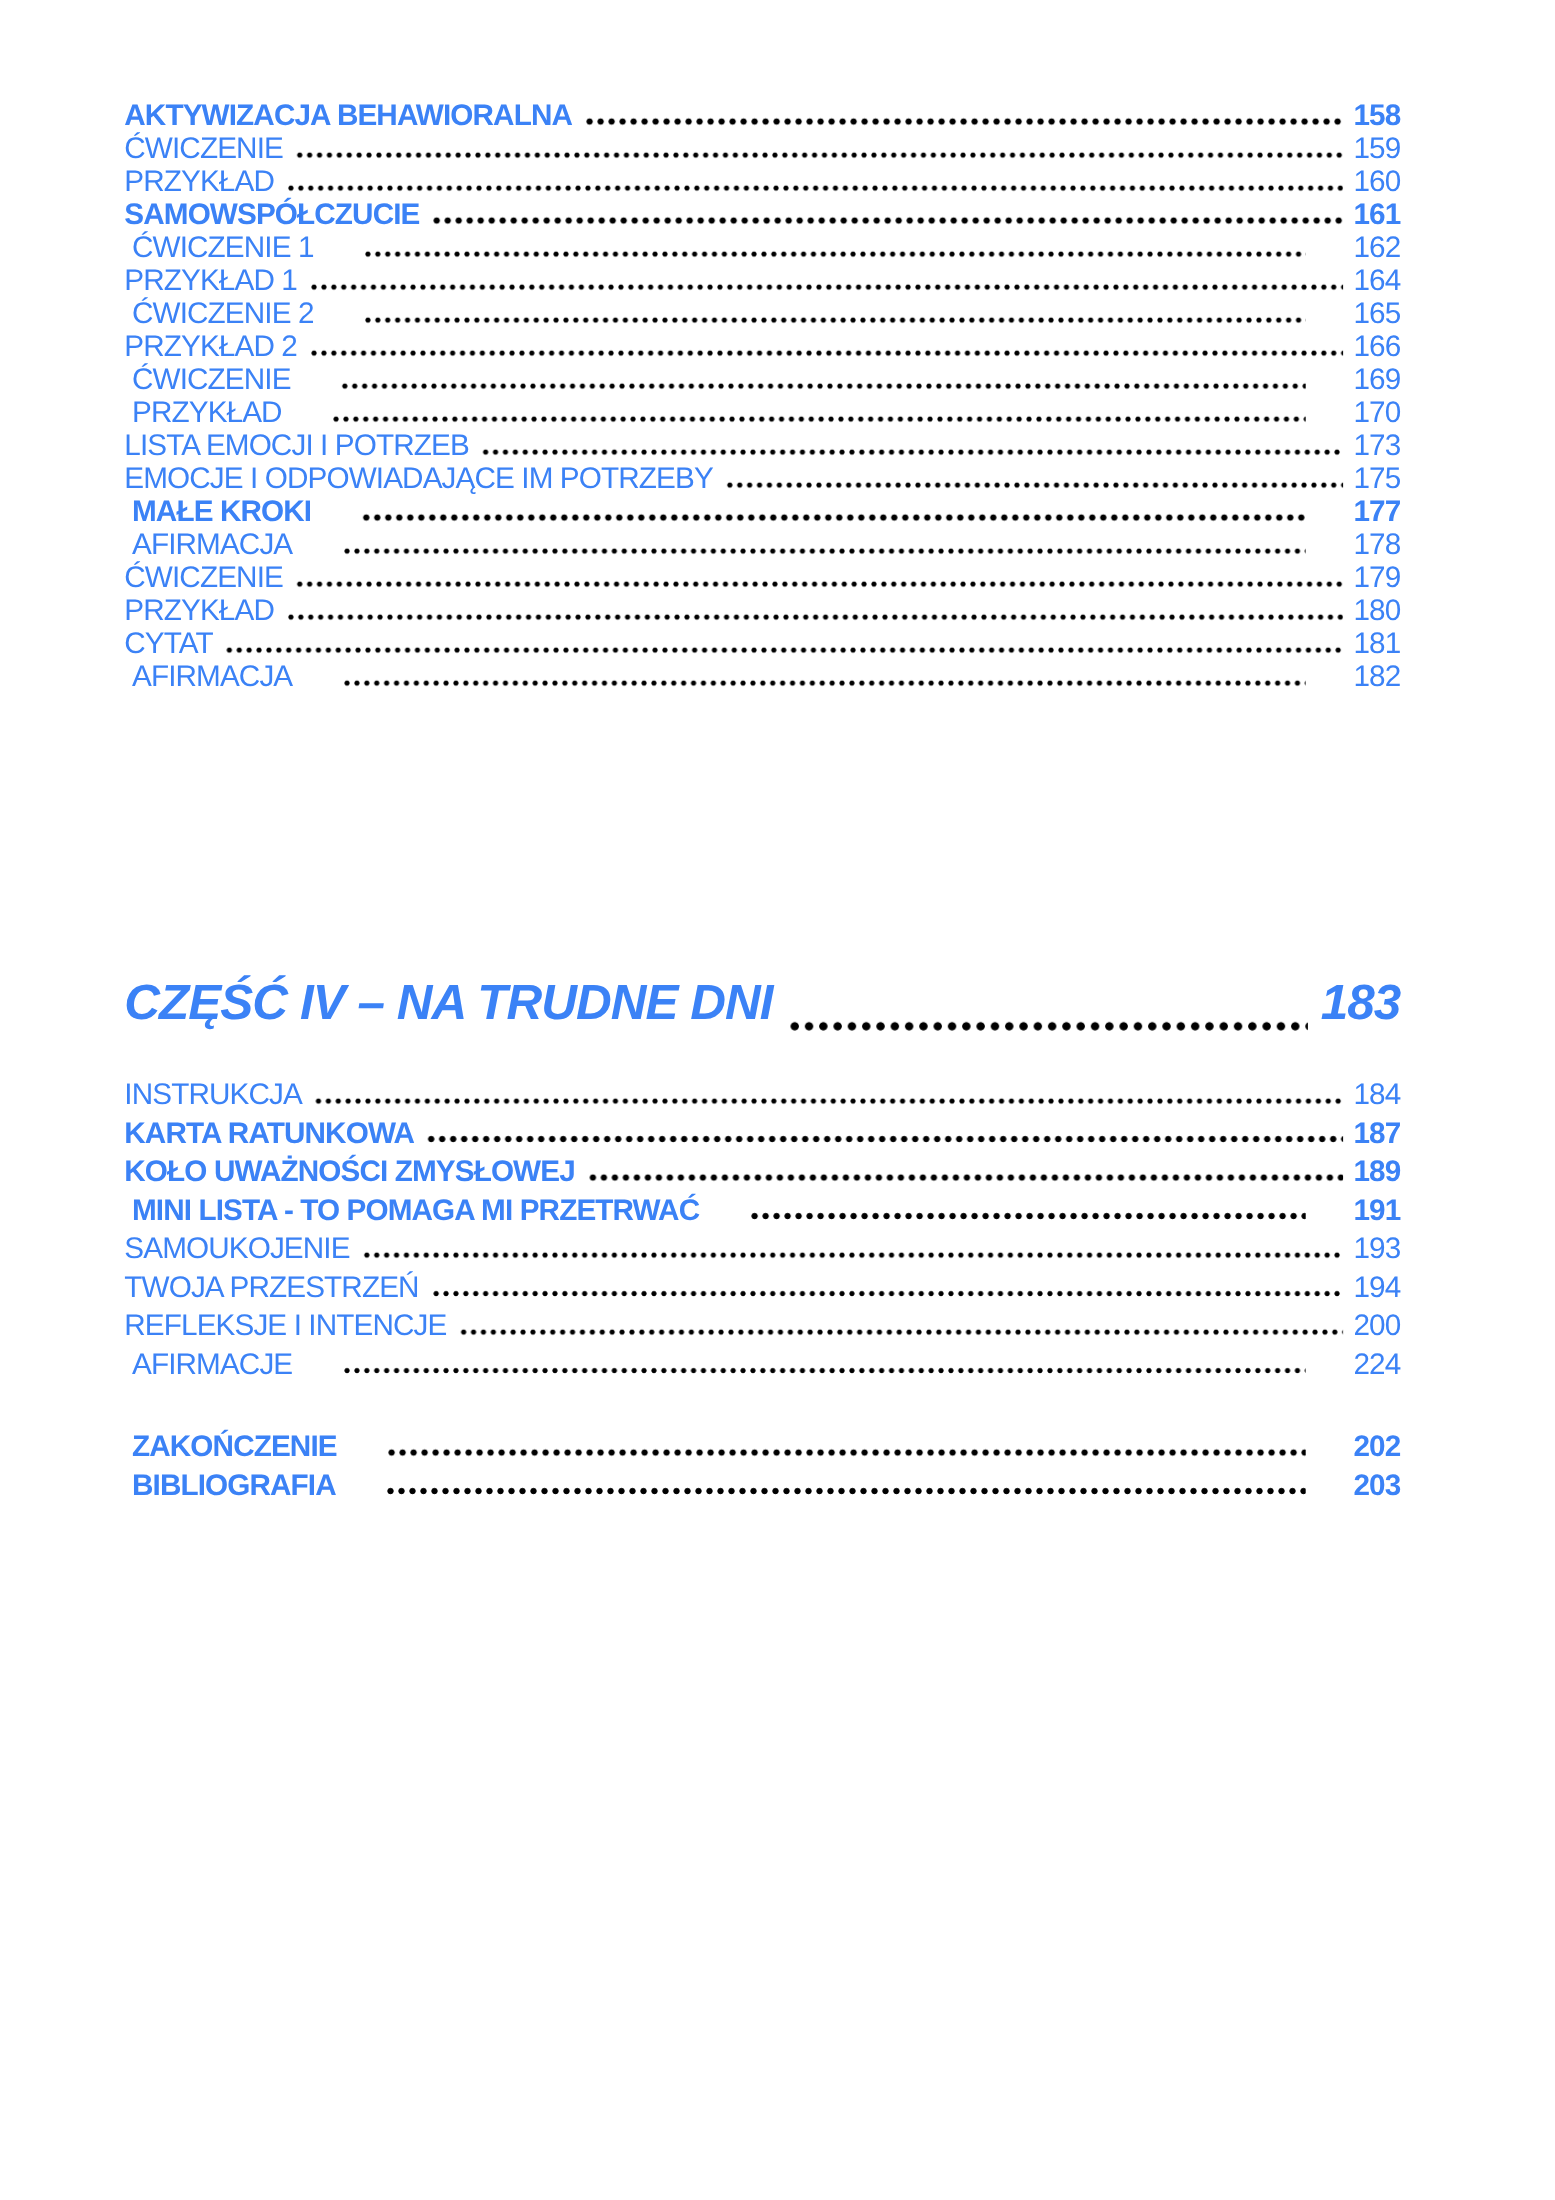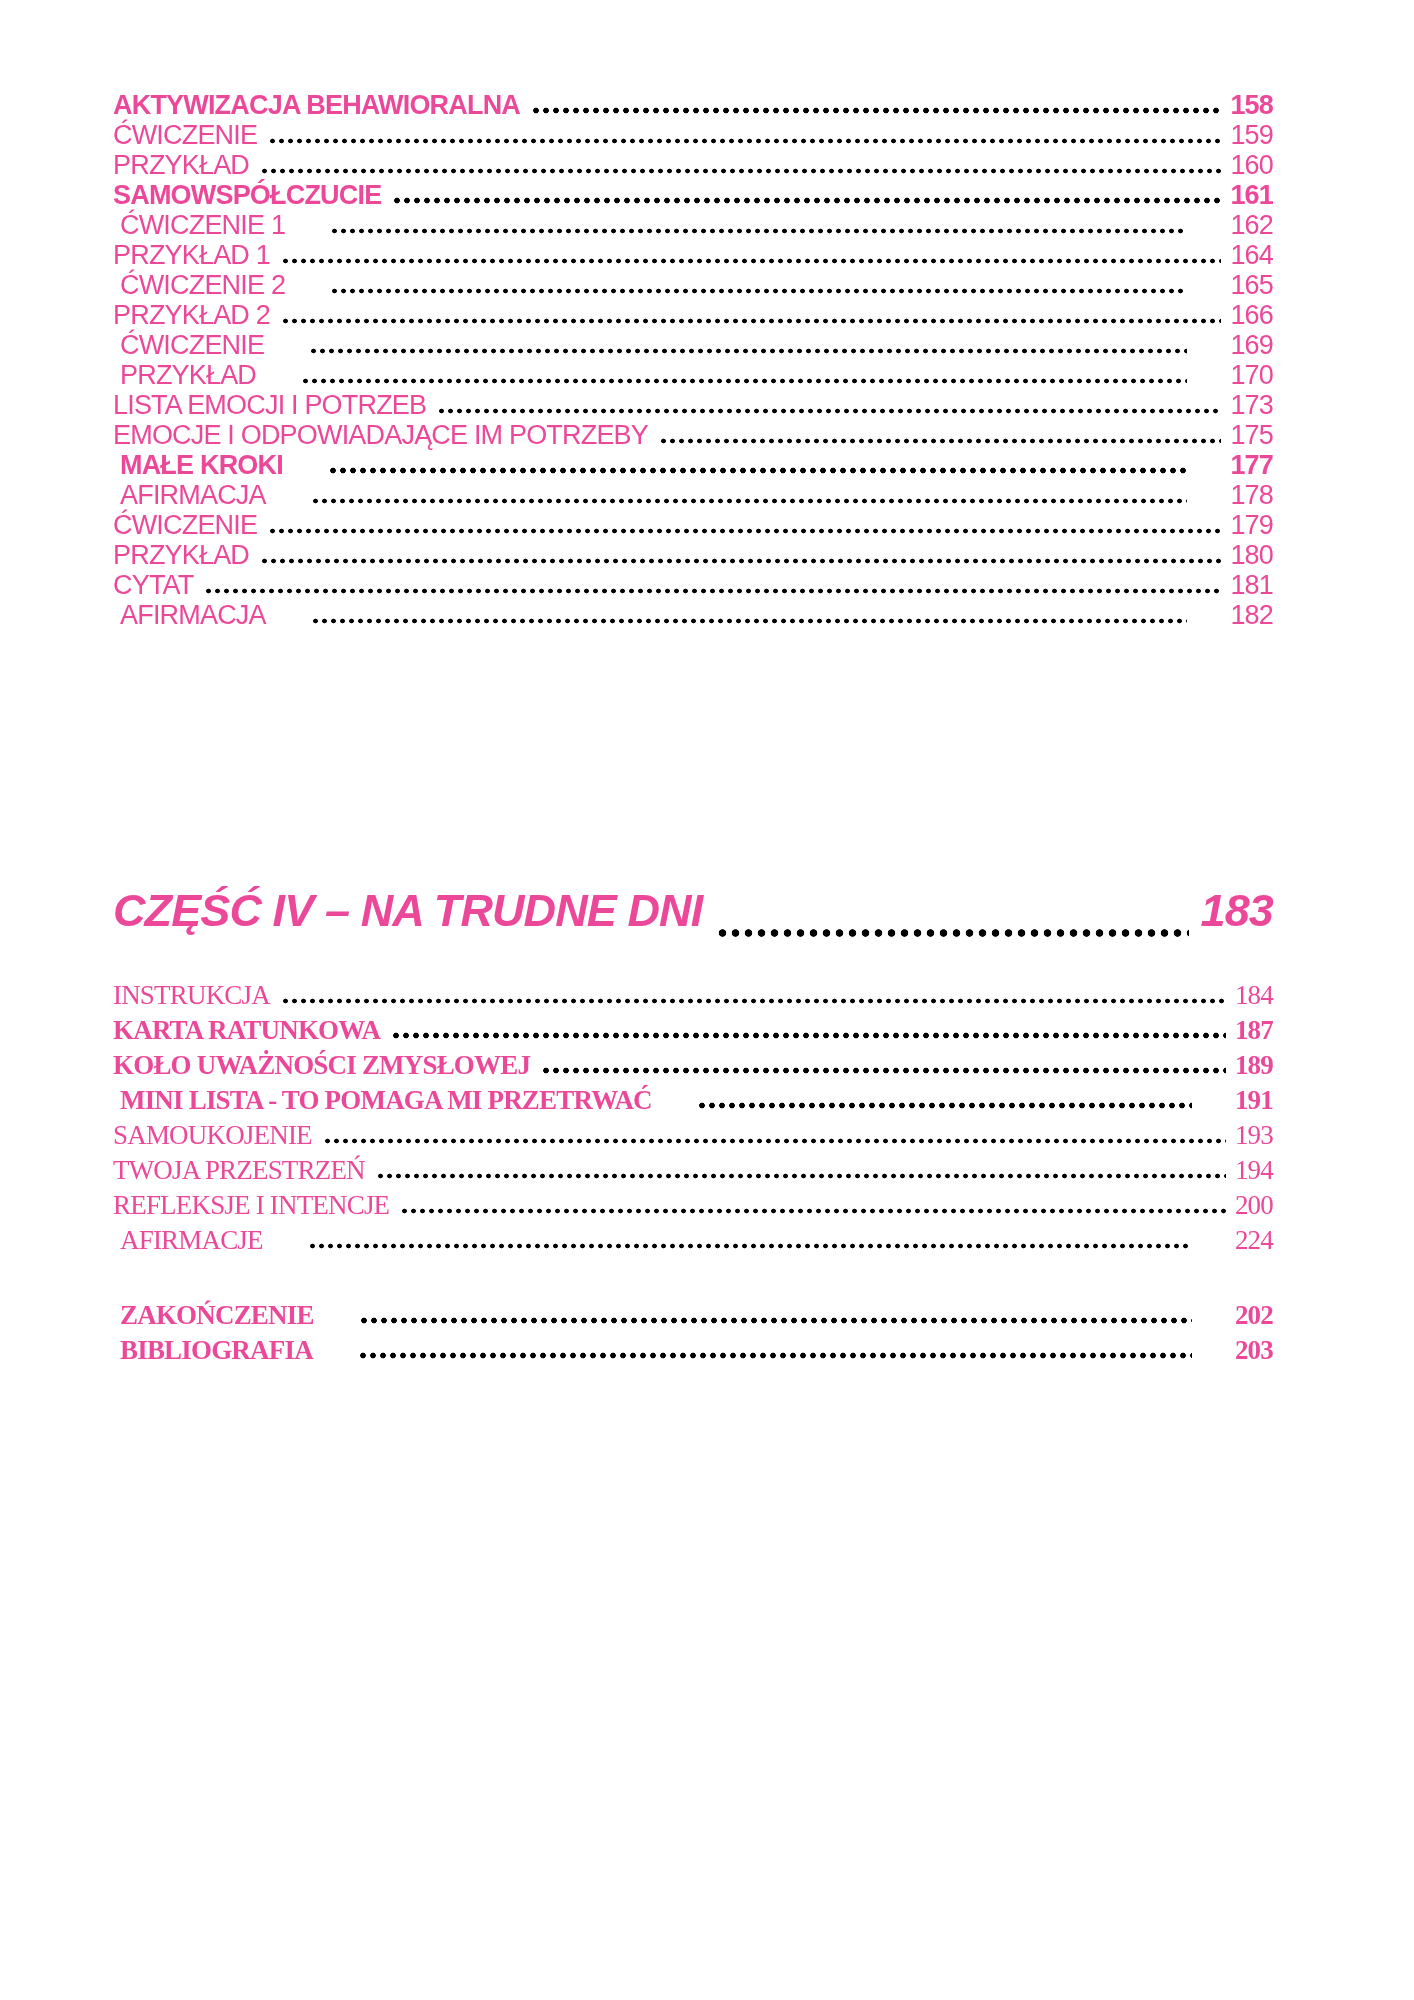--- a/index.html
+++ b/index.html
@@ -8,38 +8,38 @@
     background: #ffffff;
   }
   .page {
     position: relative;
     width: 1414px;
     height: 2000px;
     background: #ffffff;
     box-sizing: border-box;
     padding: 90px 141px 0 113px;
     font-family: "Liberation Sans", "DejaVu Sans", sans-serif;
-    color: #ec4899;
+    color: #3b82f6;
   }
   .toc-block { display: block; }
 
   .row {
     display: flex;
     align-items: baseline;
     height: 30px;
     font-size: 27px;
     line-height: 30px;
     font-weight: 400;
     letter-spacing: -0.03em;
     white-space: nowrap;
   }
   .row.bold { font-weight: 700; }
   .row.indent { padding-left: 7px; gap: 34px; }
 
-  #block2 .row, #block3 .row { height: 35px; line-height: 35px; font-family: Liberation Serif, serif; }
+  #block2 .row, #block3 .row { height: 35px; line-height: 35px; }
 
   .label { flex: 0 0 auto; }
   .page-num { flex: 0 0 auto; text-align: right; }
 
   .dots {
     flex: 1 1 auto;
     height: 6px;
     margin: 0 9px 0 11px;
     background-image: radial-gradient(circle at 4.5px 3px, #000 2px, transparent 2.7px);
     background-size: 9px 6px;

